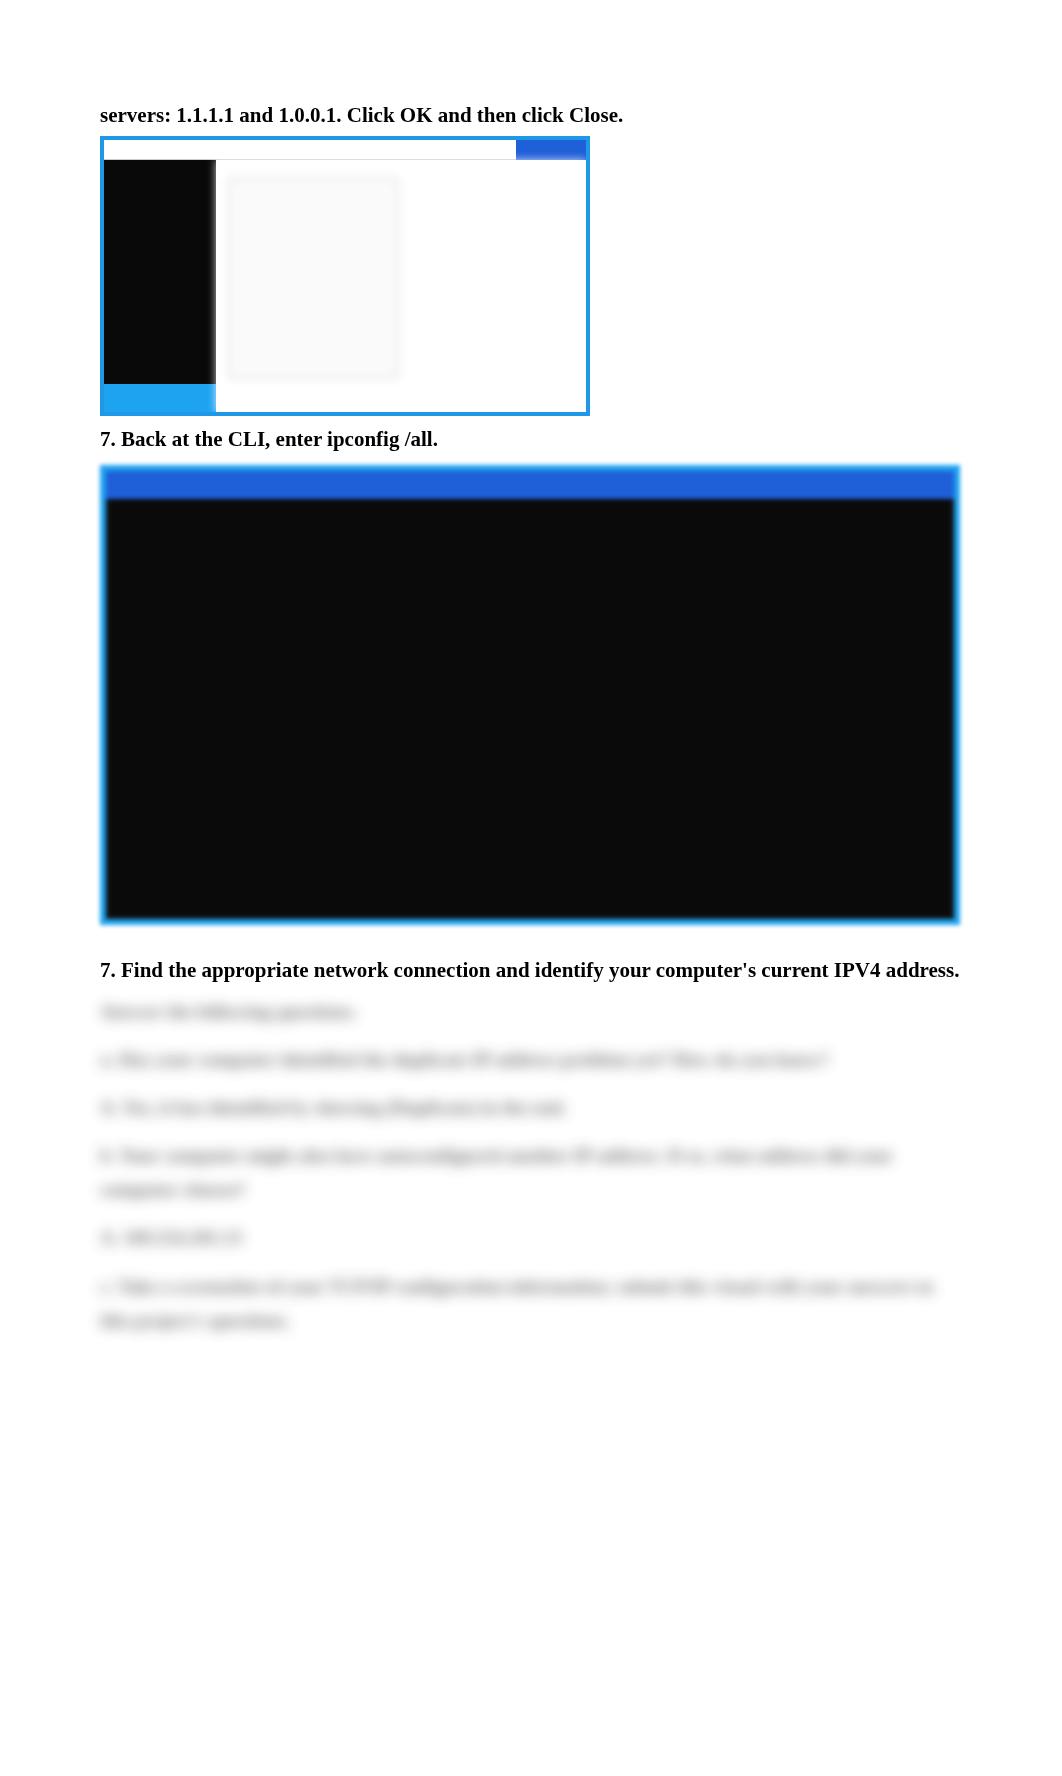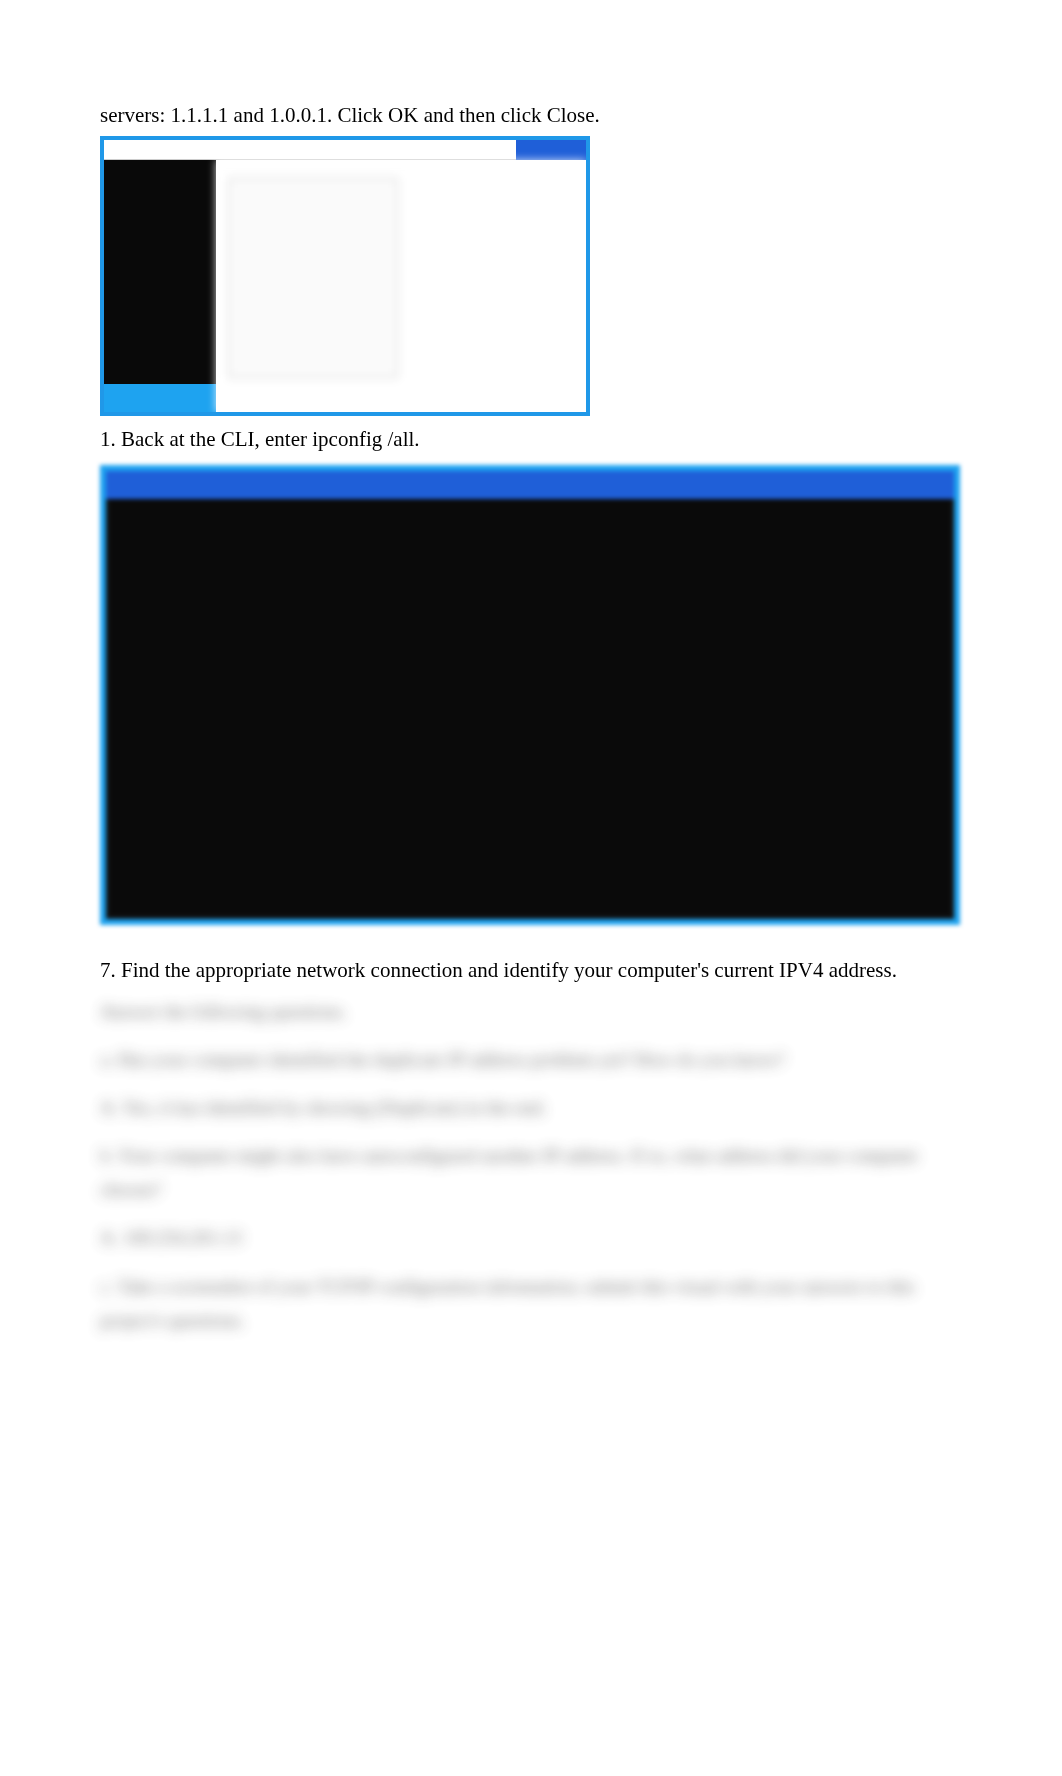--- a/index.html
+++ b/index.html
@@ -1,15 +1,15 @@
 <!DOCTYPE html>
 <html><head>
   <meta charset="utf-8">
   <style>
-    * { margin: 0; padding: 0; box-sizing: border-box; }
+    * { margin: 0; padding: 0; box-sizing: border-box; font-weight: bold; }
     body {
       width: 1062px;
       height: 1776px;
       background: #ffffff;
       font-family: Georgia, 'Times New Roman', serif;
       font-size: 21px;
       color: #000;
       padding: 100px 100px 0 100px;
       line-height: 1.5;
     }
@@ -114,21 +114,21 @@
   <div class="body">
     <div class="left">
       <div class="bluebar"></div>
     </div>
     <div class="right">
       <div class="dialog"></div>
     </div>
   </div>
 </div>
 
-<p class="text-line">1. Back at the CLI, enter ipconfig /all.</p>
+<p class="text-line">7. Back at the CLI, enter ipconfig /all.</p>
 
 <div class="screenshot2">
   <div class="titlebar"></div>
   <div class="term"></div>
 </div>
 
 <p class="text-line">7. Find the appropriate network connection and identify your computer's current IPV4 address.</p>
 
 <div class="blurred-block">
   <p>Answer the following questions.</p>

